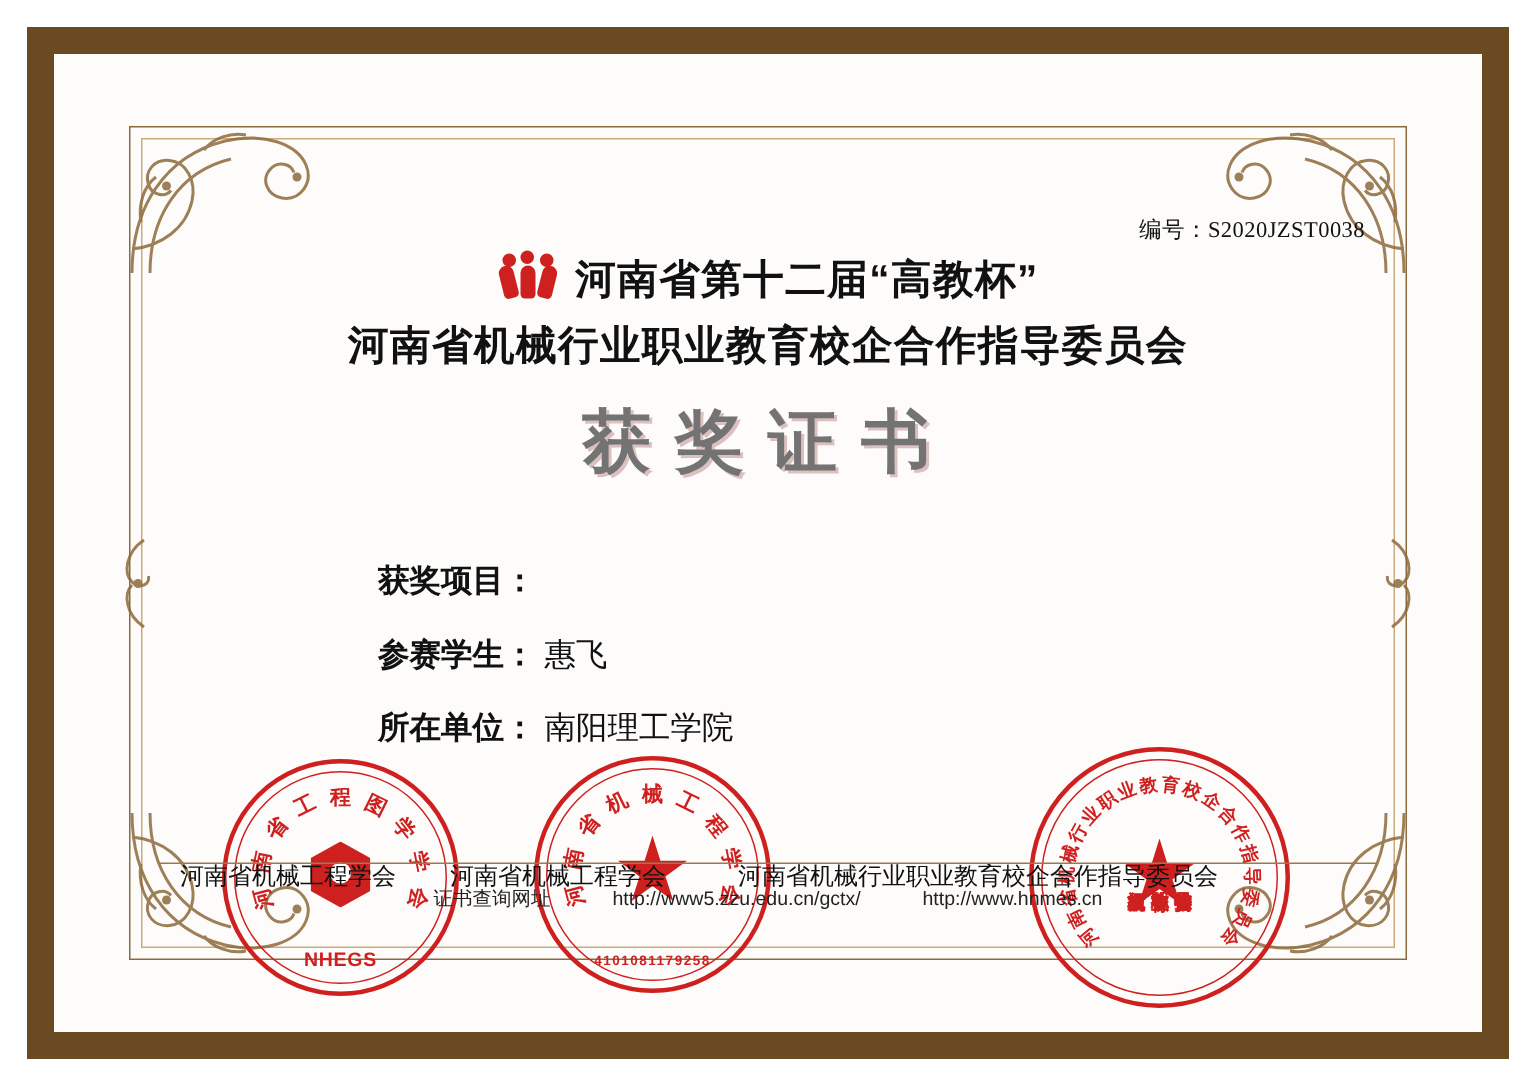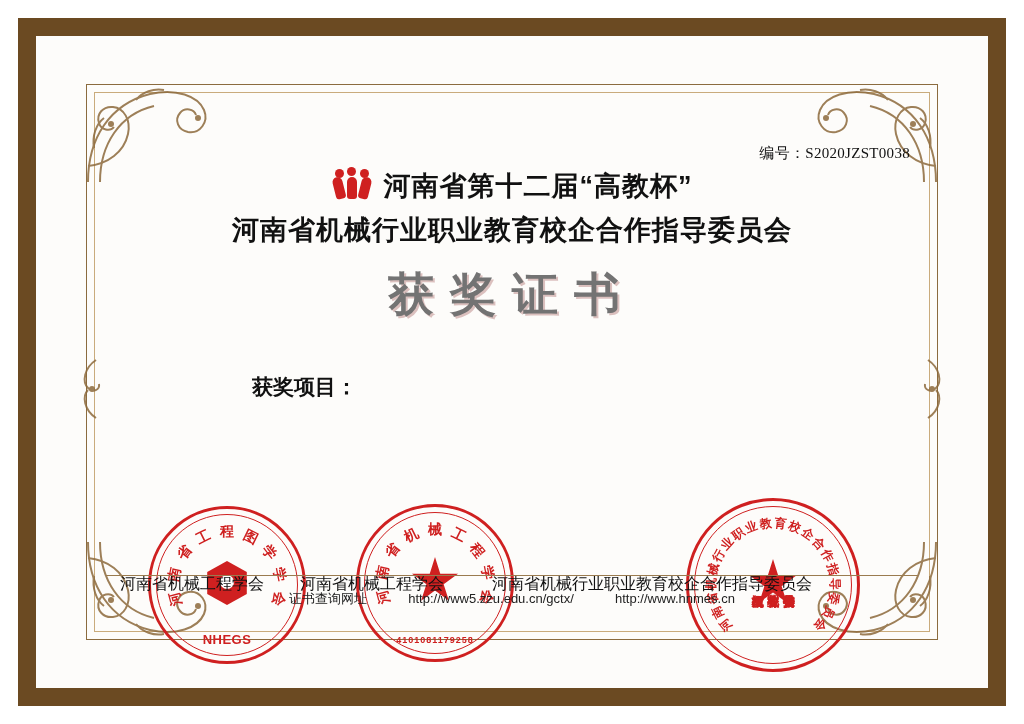--- a/index.html
+++ b/index.html
@@ -396,20 +396,28 @@
           <span>河南省第十二届“高教杯”</span>
         </div>
         <div class="title-line2">河南省机械行业职业教育校企合作指导委员会</div>
       </div>
 
       <div class="big-title">获奖证书</div>
 
       <div class="fields">
         <div class="field-row">
           <span class="field-label">获奖项目：</span>
+        </div>
+        <div class="field-row">
+          <span class="field-label">参赛学生：</span>
+          <span class="field-value">惠飞</span>
+        </div>
+        <div class="field-row">
+          <span class="field-label">所在单位：</span>
+          <span class="field-value">南阳理工学院</span>
         </div>
       </div>
 
       <div class="seals">
 
         <div class="seal seal1">
           <div class="ring"></div>
           <div class="arc-text" id="arc1">
               <span style="font-size: 14px; transform: rotate(-105deg) translate(-50%, -62px); transform-origin: 0px 0px; position: absolute; left: 50%; top: 50%;">河</span>
               <span style="font-size: 14px; transform: rotate(-78.75deg) translate(-50%, -62px); transform-origin: 0px 0px; position: absolute; left: 50%; top: 50%;">南</span>

